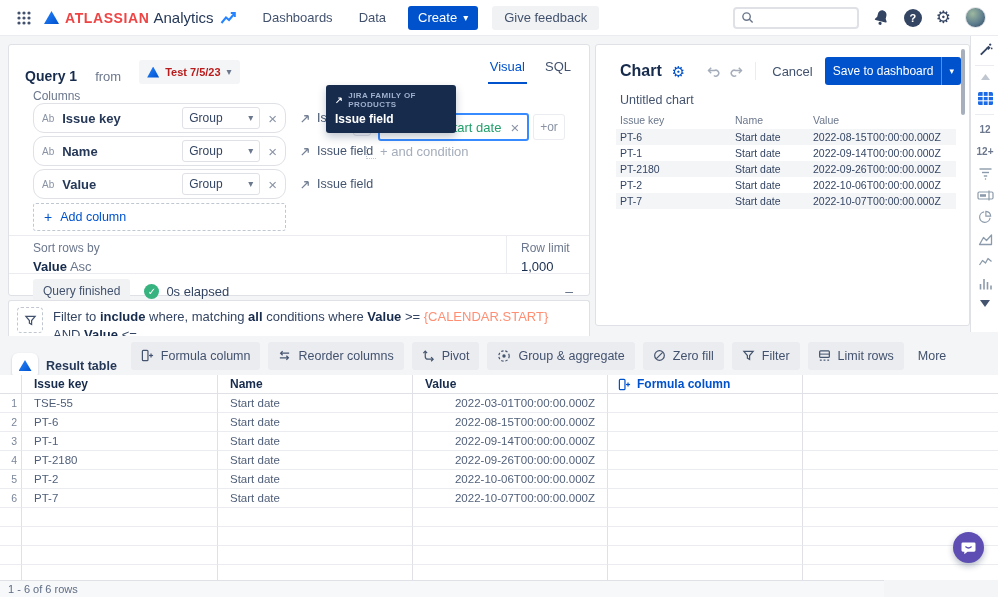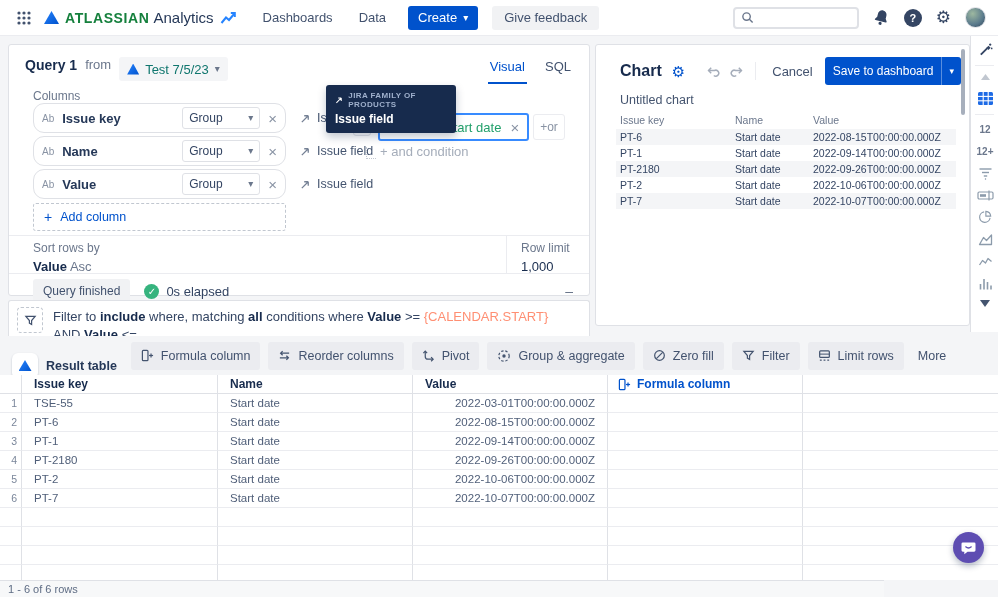--- a/index.html
+++ b/index.html
@@ -6,47 +6,47 @@
   html,body { width:998px; height:597px; overflow:hidden; }
   body { font-family:"Liberation Sans","DejaVu Sans",sans-serif; background:#F4F5F7; color:#172B4D; }
   svg { display:block; }
 
   
   .topnav { position:absolute; top:0; left:0; width:998px; height:36px; background:#fff;
             border-bottom:1px solid #EBECF0; display:flex; align-items:center; padding:0 12px; z-index:50; }
   .appswitch { width:24px; height:24px; display:flex; align-items:center; justify-content:center; border-radius:3px; cursor:pointer; }
   .brand { display:flex; align-items:center; gap:6px; margin-left:8px; }
   .tri { width:15px; height:13px; background:linear-gradient(135deg,#2684FF,#0052CC); clip-path:polygon(50% 0,100% 100%,0 100%); }
-  .brand-name { font-size:14px; font-weight:700; letter-spacing:.6px; color:#15803d; }
+  .brand-name { font-size:14px; font-weight:700; letter-spacing:.6px; color:#ef4444; }
   .brand-prod { font-size:15px; color:#253858; margin-left:-2px; }
   .nav-item { font-size:13px; font-weight:500; color:#42526E; margin-left:26px; cursor:pointer; }
   .btn-create { margin-left:22px; background:#0052CC; color:#fff; font-size:13px; font-weight:500;
                 border:none; border-radius:3px; height:24px; padding:0 10px; display:flex; align-items:center; gap:6px; cursor:pointer; }
   .btn-feedback { margin-left:14px; background:#F1F2F4; color:#42526E; font-size:13px; font-weight:500;
                   border:none; border-radius:3px; height:24px; padding:0 12px; cursor:pointer; }
   .nav-right { margin-left:auto; display:flex; align-items:center; gap:14px; }
   .searchbox { width:126px; height:22px; border:2px solid #DFE1E6; border-radius:4px; background:#fff;
                display:flex; align-items:center; padding:0 6px; gap:5px; }
   .searchbox input { border:none; outline:none; width:90px; font-size:12px; color:#172B4D; background:transparent; }
   .help-circ { width:18px; height:18px; border-radius:50%; background:#344563; color:#fff; font-size:11px; font-weight:700;
                display:flex; align-items:center; justify-content:center; cursor:pointer; }
   .gear-glyph { font-size:17px; color:#344563; cursor:pointer; line-height:1; }
   .avatar { width:21px; height:21px; border-radius:50%; background:radial-gradient(circle at 35% 30%,#9db8a0,#5a7a8c 60%,#2e4257); border:1px solid #DFE1E6; cursor:pointer; }
 
   .content { position:absolute; top:36px; left:0; width:998px; height:561px; }
 
   
   .query-card { position:absolute; left:8px; top:8px; width:582px; height:252px; background:#fff;
                 border:1px solid #DFE1E6; border-radius:3px; }
-  .q-head { display:flex; align-items:flex-start; padding:12px 16px 0 16px; }
+  .q-head { display:flex; align-items:flex-end; padding:12px 16px 0 16px;gap:10px; }
   .q-title { font-size:14px; font-weight:700; color:#172B4D; }
   .q-from { font-size:13px; color:#6B778C; margin:0 8px; }
   .src-pill { display:flex; align-items:center; gap:6px; background:#F4F5F7; border-radius:3px; height:24px; padding:0 8px; cursor:pointer; }
   .src-pill .tri { width:12px; height:11px; }
-  .src-name { font-size:13px; font-weight:400; color:#0f766e; }
+  .src-name { font-size:11px; font-weight:700; color:#b91c1c; }
   .chev { font-size:10px; color:#6B778C; line-height:1; }
   .q-tabs { margin-left:auto; display:flex; gap:16px; }
   .q-tab { font-size:13px; font-weight:500; padding:2px 2px 8px 2px; cursor:pointer; }
   .q-tab.active { color:#0052CC; border-bottom:2px solid #0052CC; }
   .q-tab.idle { color:#42526E; border-bottom:2px solid transparent; }
 
   .cols-label { position:absolute; left:24px; top:44px; font-size:12px; color:#6B778C; }
   .col-row { position:absolute; left:24px; display:flex; align-items:center; }
   .col-box { width:253px; height:30px; border:1px solid #DFE1E6; border-radius:11px; background:#fff;
              display:flex; align-items:center; padding:0 8px; }

